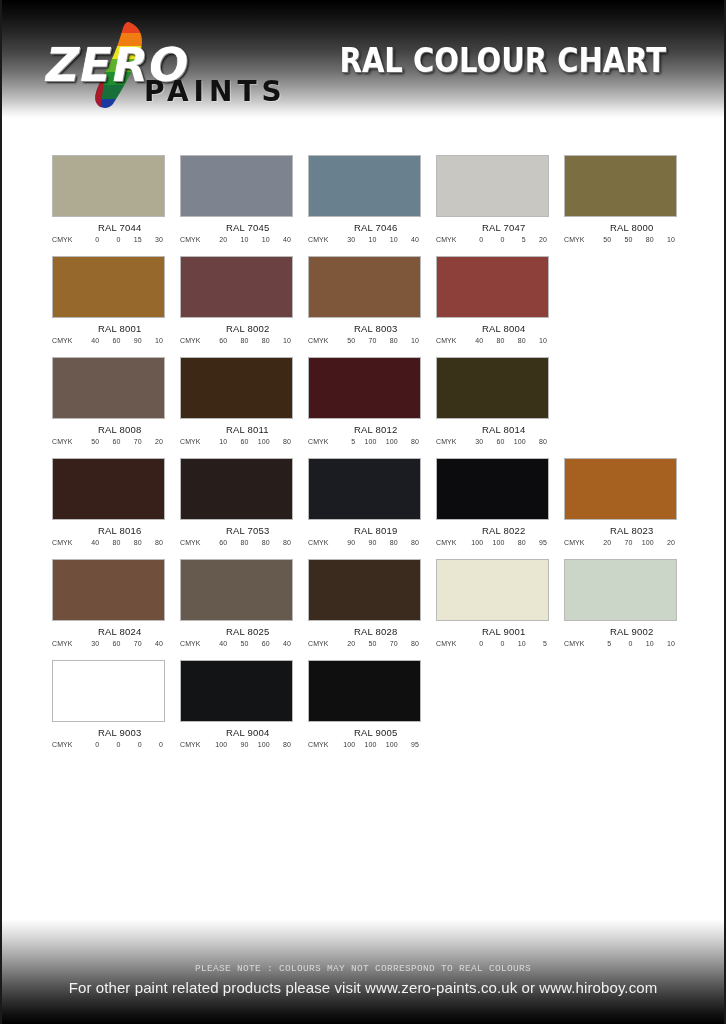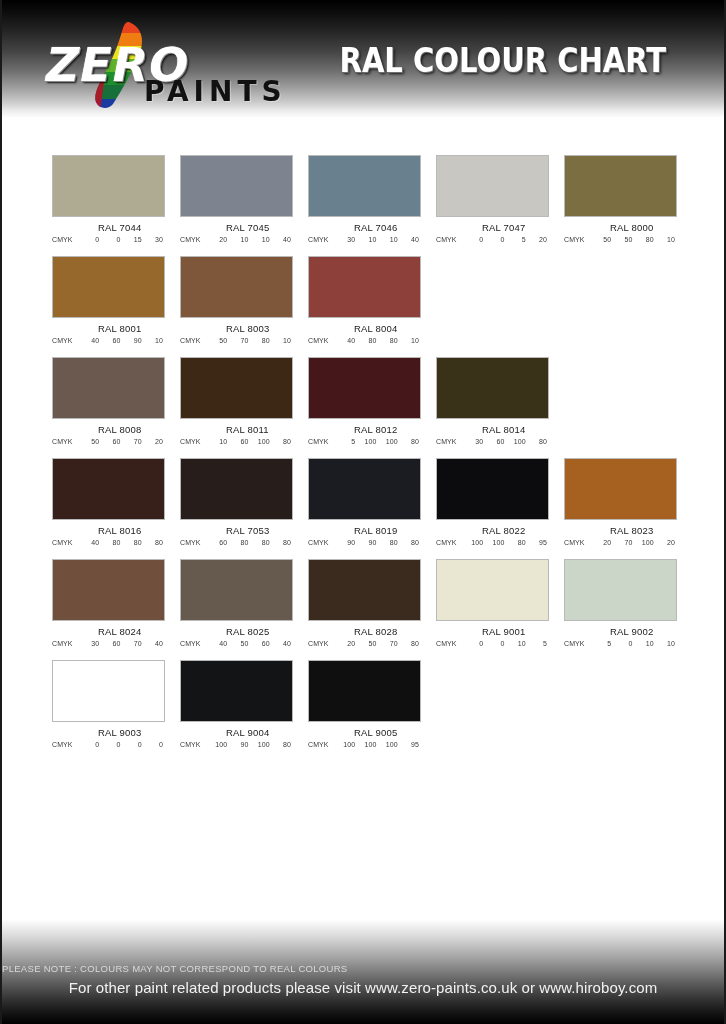--- a/index.html
+++ b/index.html
@@ -175,21 +175,22 @@
         #545454 64%,
         #2f2f2f 78%,
         #131313 90%,
         #000000 100%);
   }
   #footer-note {
     position: absolute;
     left: 0;
     right: 0;
     top: 44px;
-    font-family: Liberation Sans, sans-serif;
+    text-align: center;
+    font-family: Liberation Mono, monospace;
     font-size: 9.5px;
     color: #d9d9d9;
     letter-spacing: 0.3px;
   }
   #footer-link {
     position: absolute;
     left: 0;
     right: 0;
     top: 60px;
     text-align: center;
@@ -308,20 +309,33 @@
             <span class="cmyk-label">CMYK</span>
             <span class="cmyk-vals">
               <span class="cmyk-val">40</span>
               <span class="cmyk-val">60</span>
               <span class="cmyk-val">90</span>
               <span class="cmyk-val">10</span>
             </span>
           </div>
         </div>
         <div class="swatch-cell">
+          <div class="swatch-chip" style="background: rgb(107, 65, 66);"></div>
+          <div class="swatch-name">RAL 8002</div>
+          <div class="swatch-cmyk">
+            <span class="cmyk-label">CMYK</span>
+            <span class="cmyk-vals">
+              <span class="cmyk-val">60</span>
+              <span class="cmyk-val">80</span>
+              <span class="cmyk-val">80</span>
+              <span class="cmyk-val">10</span>
+            </span>
+          </div>
+        </div>
+        <div class="swatch-cell">
           <div class="swatch-chip" style="background: rgb(126, 86, 57);"></div>
           <div class="swatch-name">RAL 8003</div>
           <div class="swatch-cmyk">
             <span class="cmyk-label">CMYK</span>
             <span class="cmyk-vals">
               <span class="cmyk-val">50</span>
               <span class="cmyk-val">70</span>
               <span class="cmyk-val">80</span>
               <span class="cmyk-val">10</span>
             </span>

